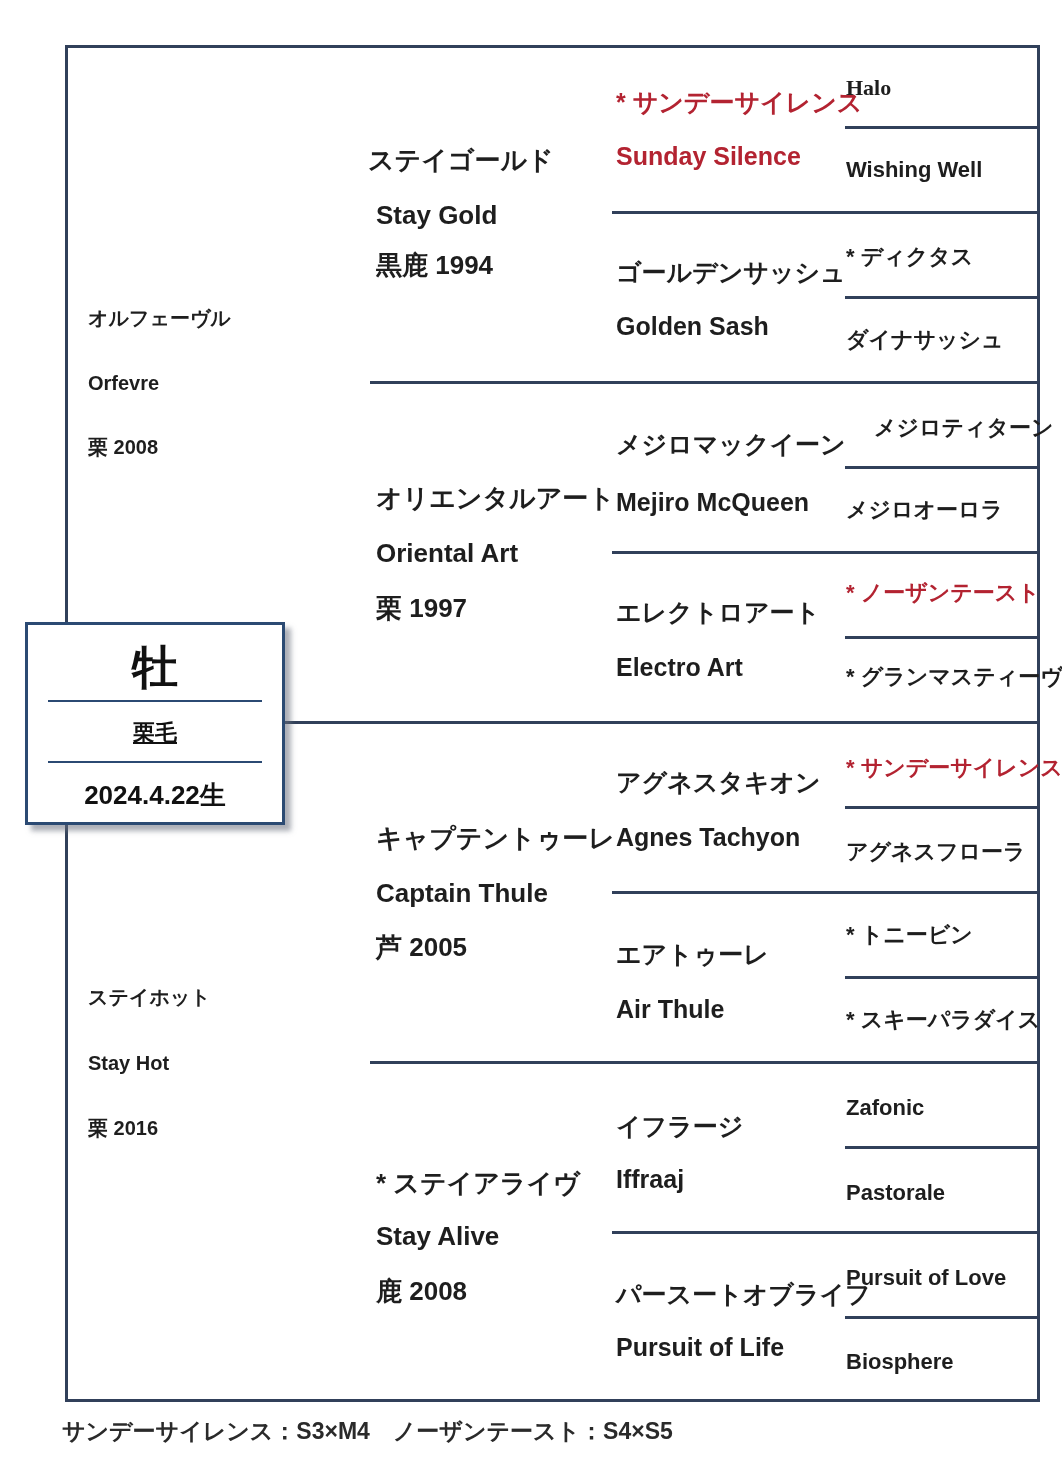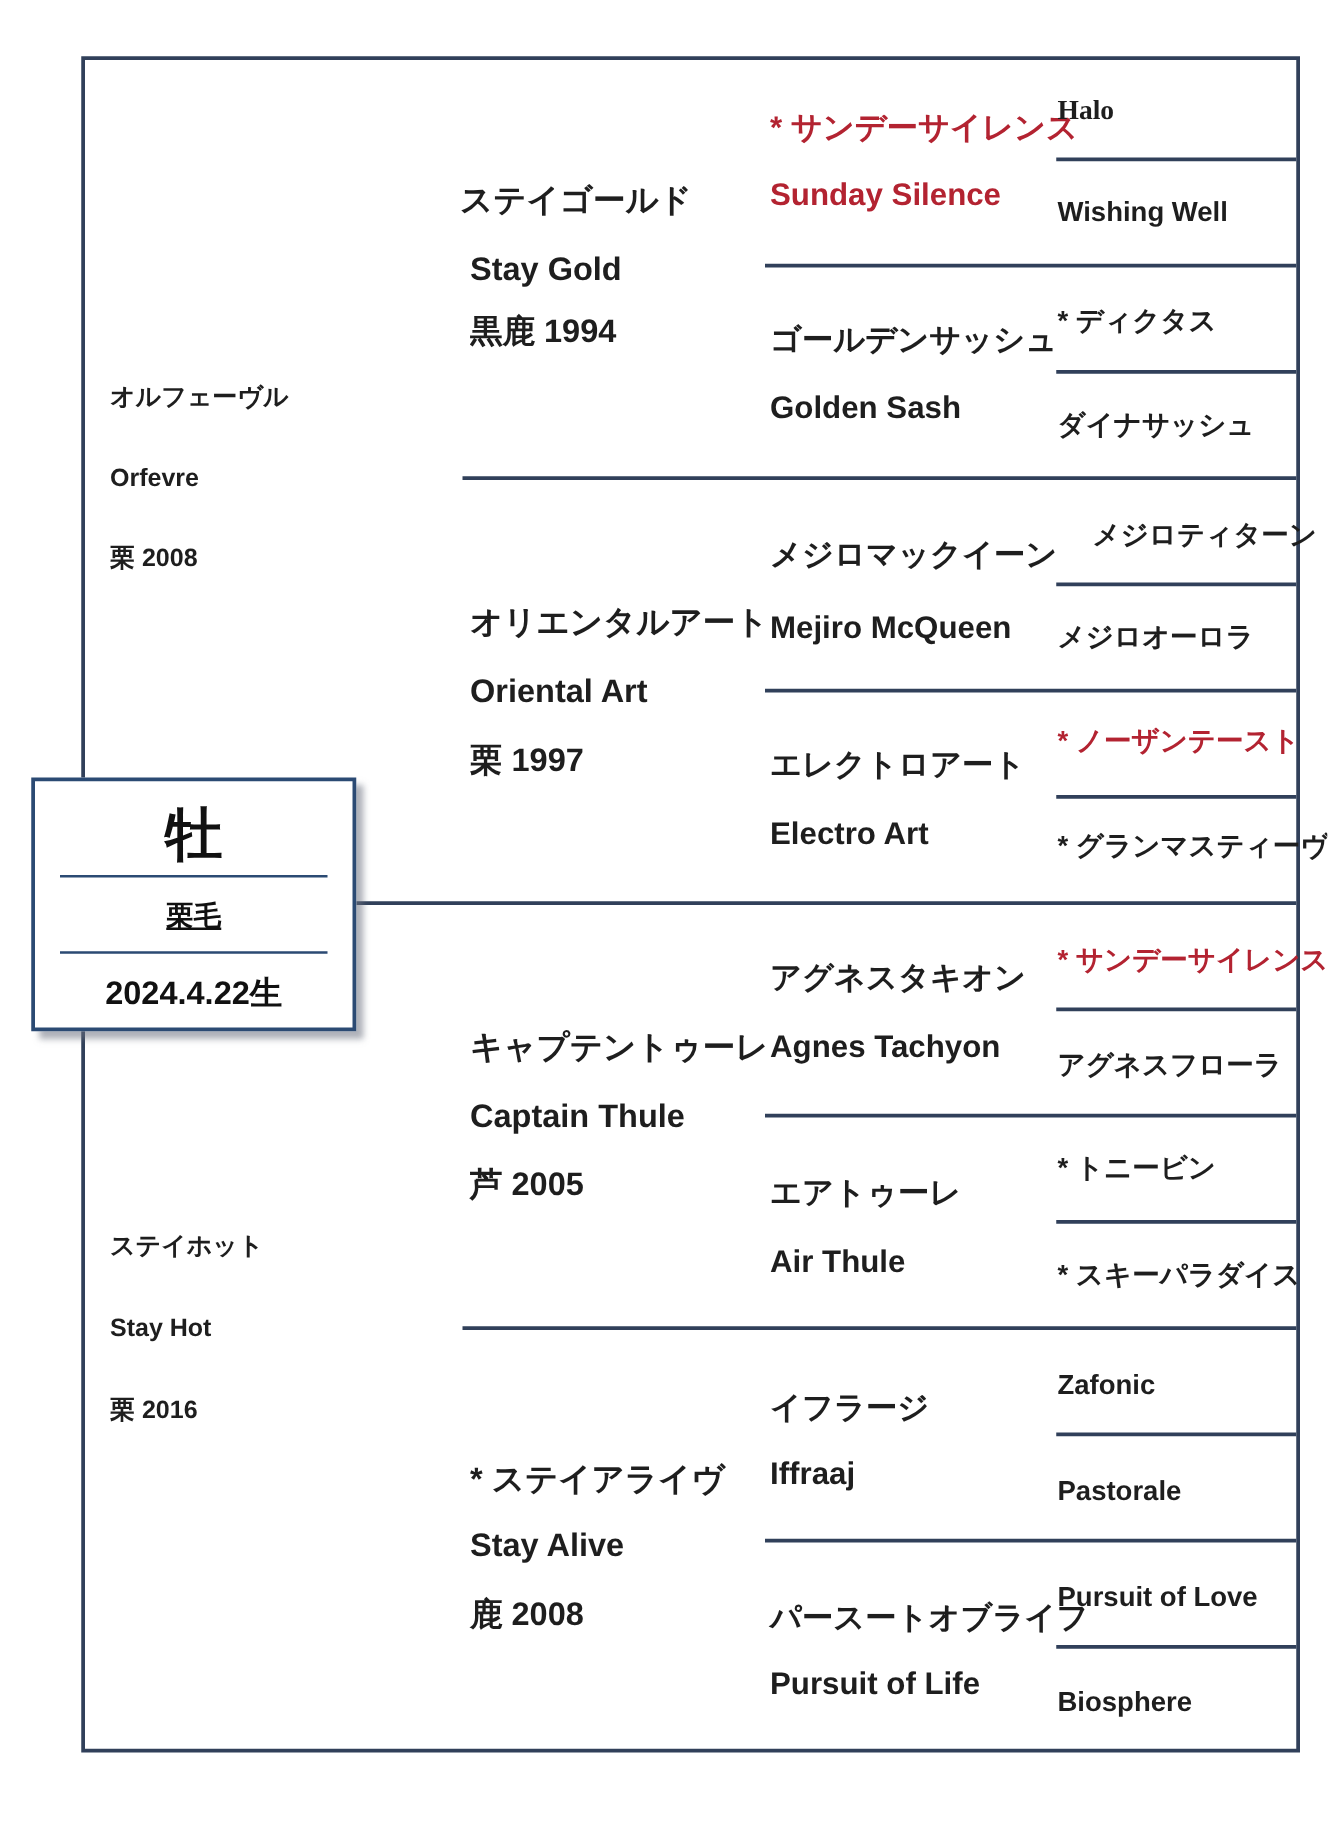--- a/index.html
+++ b/index.html
@@ -122,14 +122,15 @@
   <div class="t c4" style="left:846px;top:677px;">* グランマスティーヴンス</div>
   <div class="t c4 red" style="left:846px;top:768px;">* サンデーサイレンス</div>
   <div class="t c4" style="left:846px;top:852px;">アグネスフローラ</div>
   <div class="t c4" style="left:846px;top:935px;">* トニービン</div>
   <div class="t c4" style="left:846px;top:1020px;">* スキーパラダイス</div>
   <div class="t c4" style="left:846px;top:1108px;">Zafonic</div>
   <div class="t c4" style="left:846px;top:1193px;">Pastorale</div>
   <div class="t c4" style="left:846px;top:1278px;">Pursuit of Love</div>
   <div class="t c4" style="left:846px;top:1362px;">Biosphere</div>
 
+  <div id="footer-note">サンデーサイレンス：S3×M4　ノーザンテースト：S4×S5</div>
 
 </div>
 
 </body></html>

